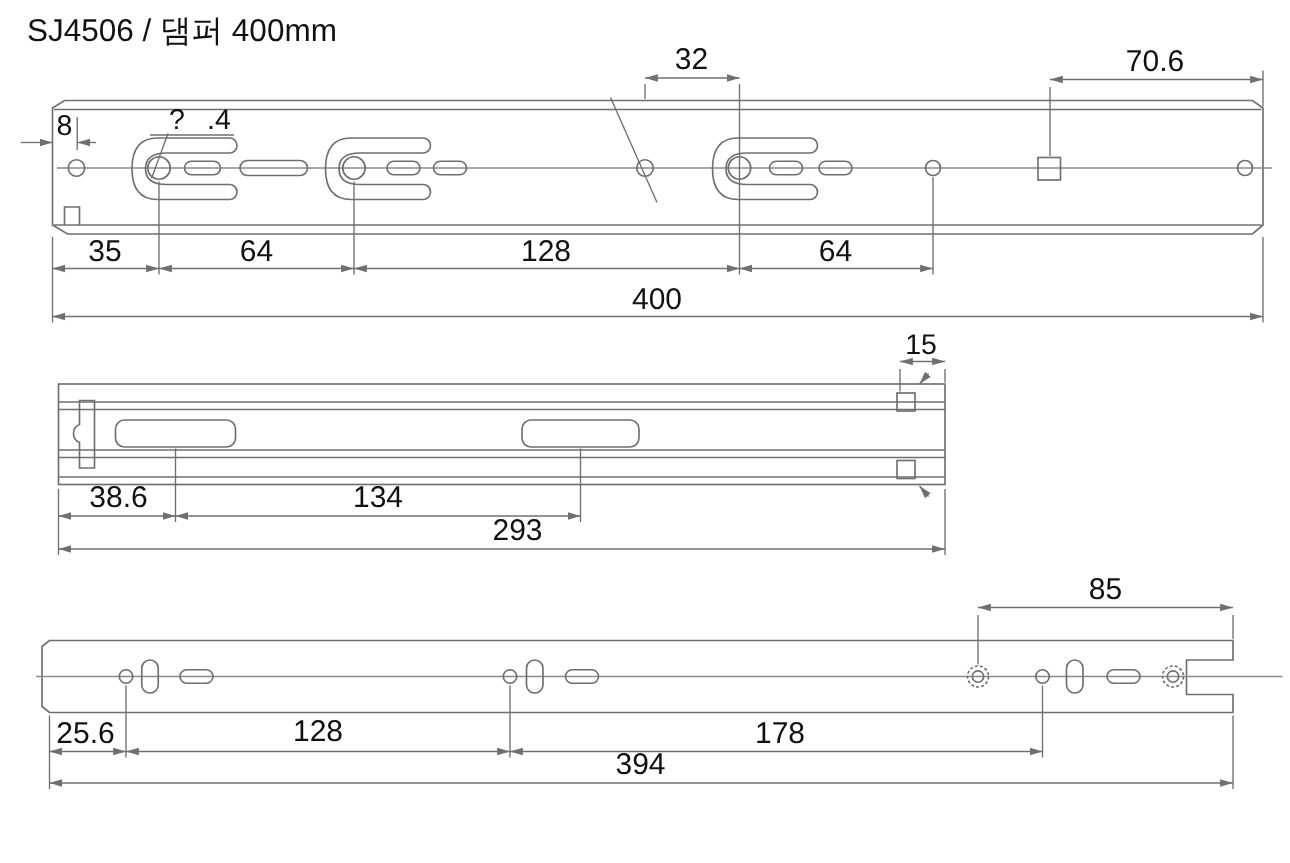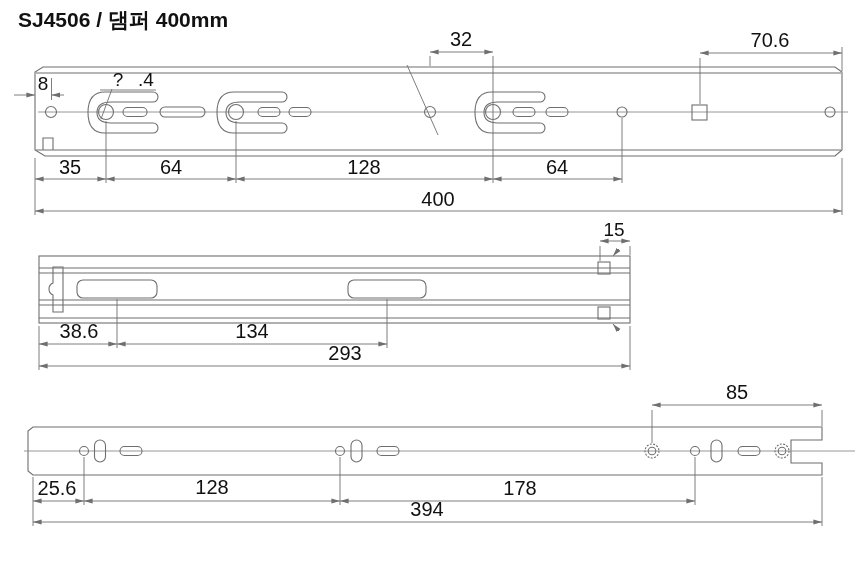--- a/index.html
+++ b/index.html
@@ -1,18 +1,18 @@
 <!DOCTYPE html>
 <html><head>
 <meta charset="utf-8">
 <style>
   html,body{margin:0;padding:0;background:#ffffff;}
   .page{position:relative;width:860px;height:575px;background:#fff;overflow:hidden;
         font-family:"Liberation Sans",sans-serif;}
-  .title{position:absolute;left:18px;top:6px;font-size:21px;font-weight:bold;color:#111;
+  .title{position:absolute;left:18px;top:6px;font-size:21px;font-weight:normal;color:#111;
          letter-spacing:0px;white-space:nowrap;}
   svg{position:absolute;left:0;top:0;}
   .g{stroke:#6f6f6f;stroke-width:1.1;fill:none;}
   .gt{stroke:#8a8a8a;stroke-width:0.9;fill:none;}
   .d{stroke:#6f6f6f;stroke-width:0.9;fill:none;}
   .t{font-family:"Liberation Sans",sans-serif;font-size:20px;fill:#111;text-anchor:middle;}
   .ts{font-family:"Liberation Sans",sans-serif;font-size:19px;fill:#111;text-anchor:middle;}
 </style>
 </head>
 <body>

